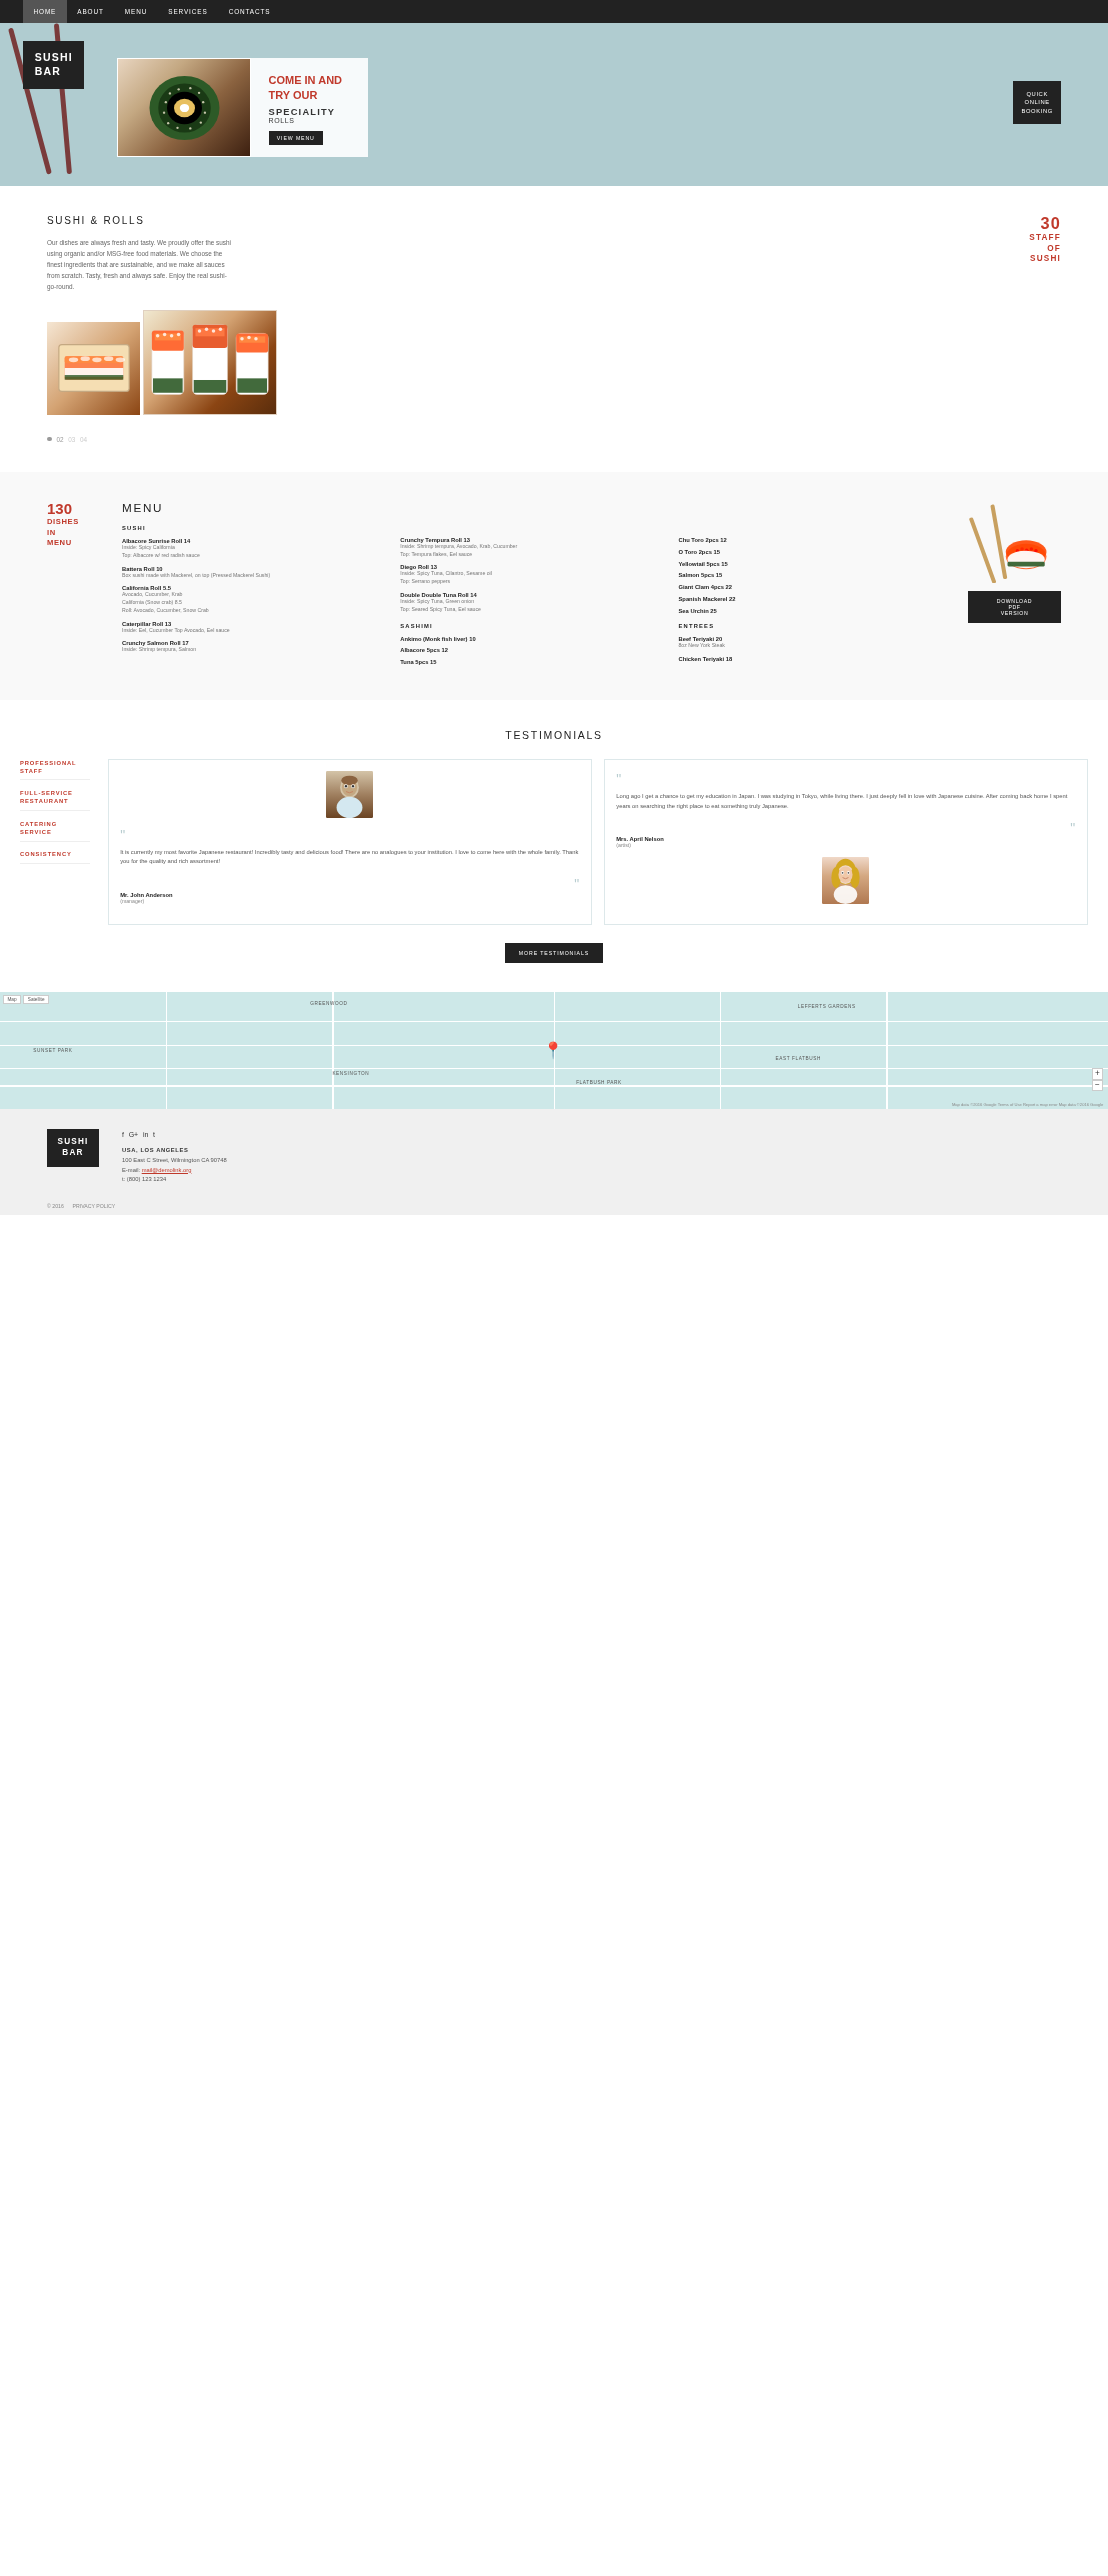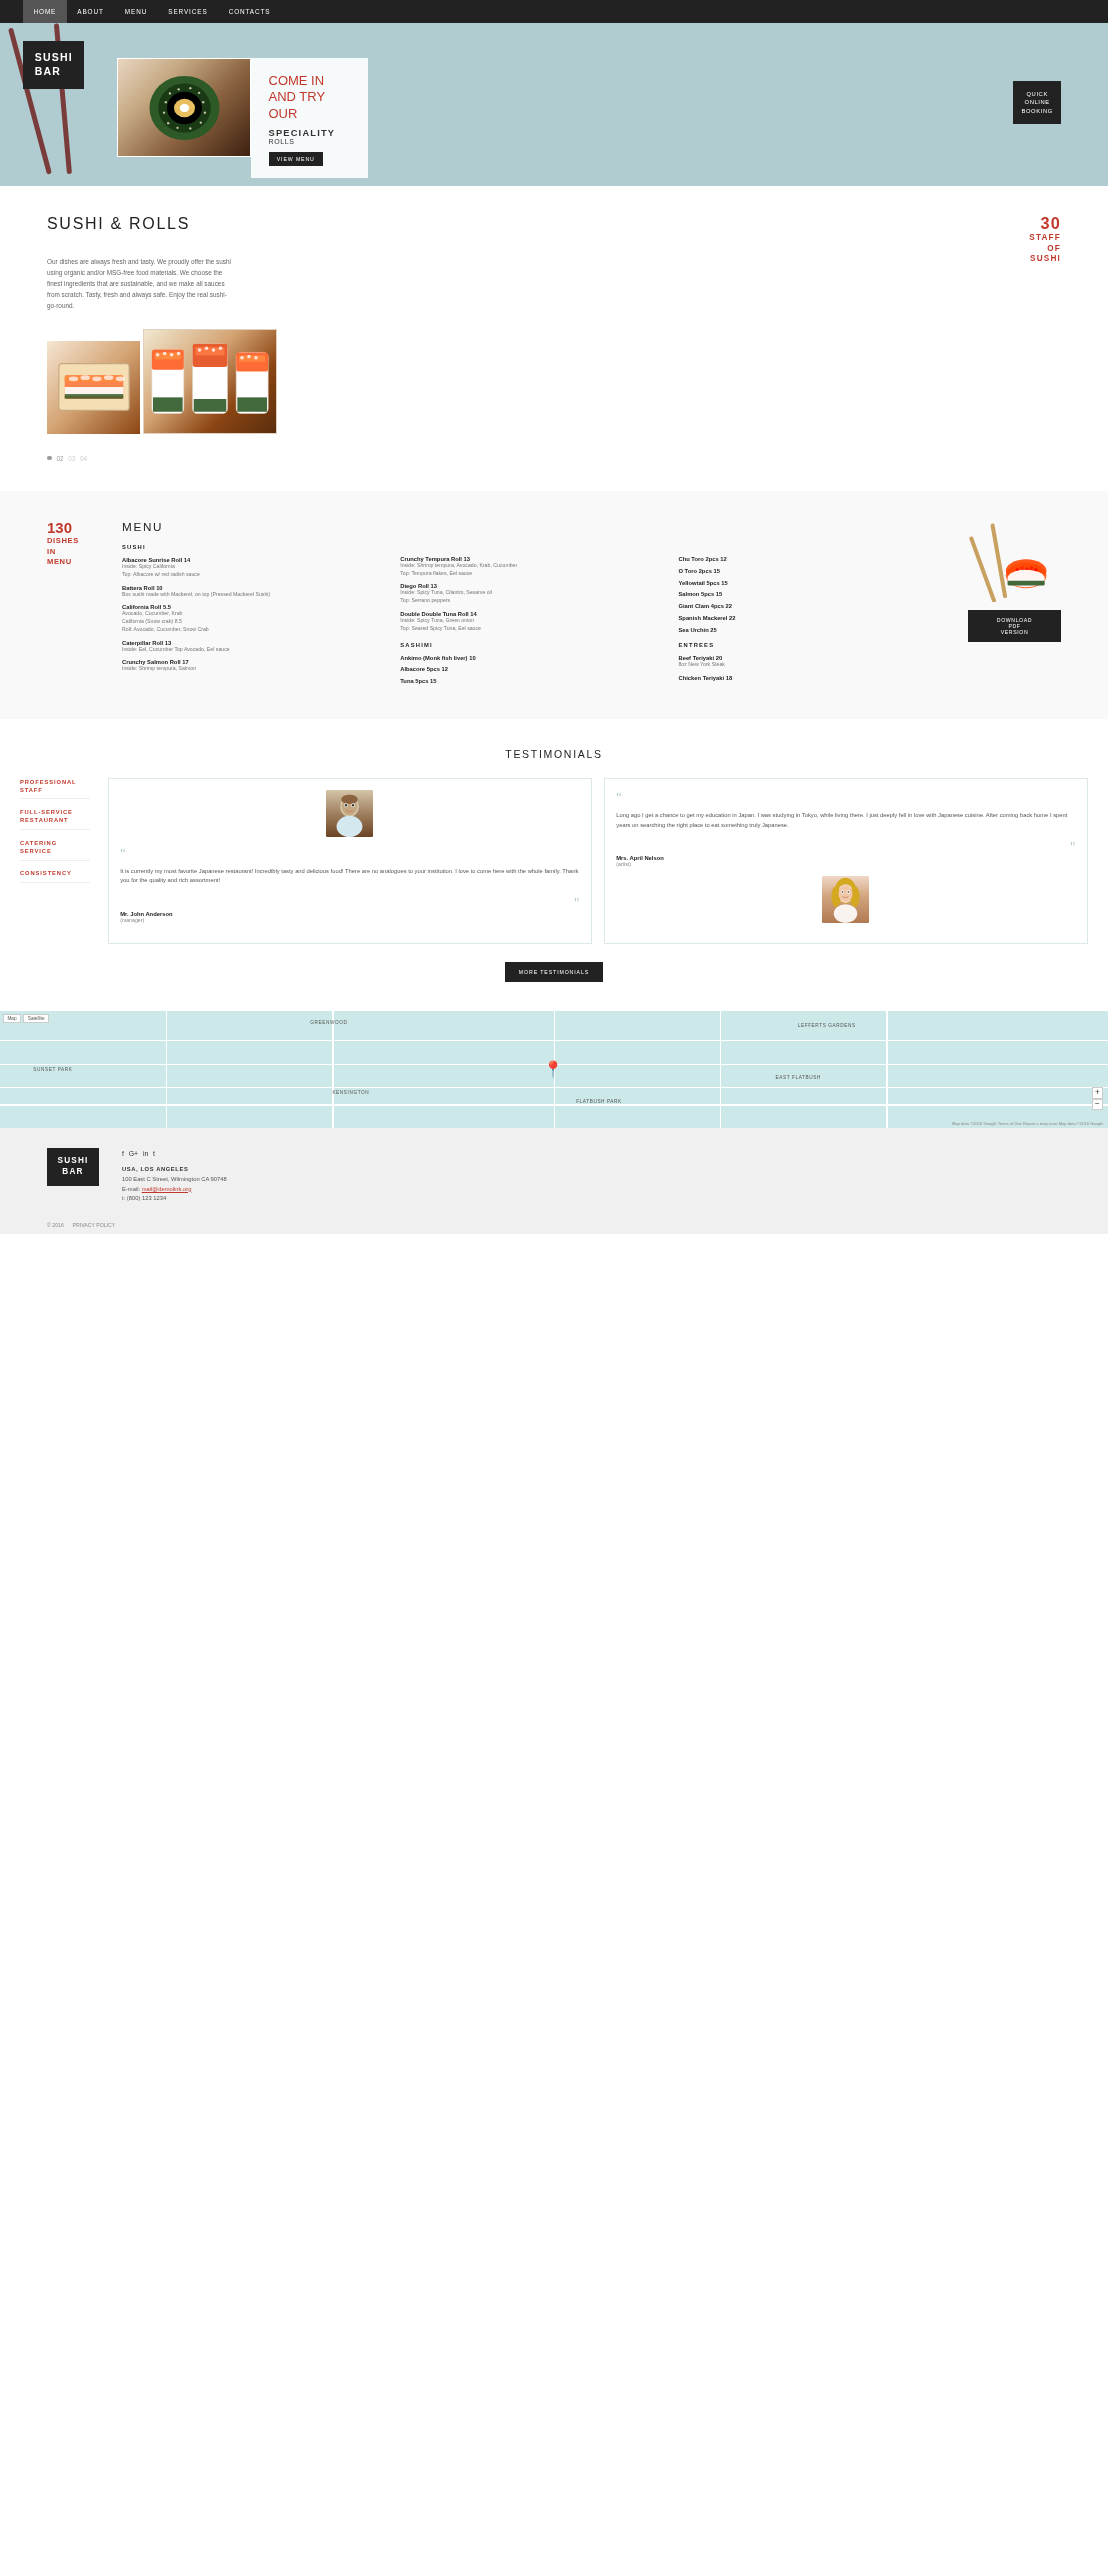--- a/index.html
+++ b/index.html
@@ -96,22 +96,22 @@
     .hero-text-box {
       background: rgba(255,255,255,0.9);
       padding: 14.6px 17.5px 11.7px;
       width: 117px;
       display: flex;
       flex-direction: column;
       justify-content: center;
     }
     .hero-tagline {
       color: #c0392b;
-      font-size: 13px;
-      font-weight: normal;
+      font-size: 11px;
+      font-weight: bold;
       line-height: 1.3;
       margin-bottom: 4.7px;
       text-transform: uppercase;
     }
     .hero-subtitle {
       font-size: 7px;
       color: #333;
       text-transform: uppercase;
       letter-spacing: 0.6px;
     }
@@ -156,25 +156,25 @@
       display: flex;
       flex-direction: column;
     }
     .section-header-row {
       display: flex;
       justify-content: space-between;
       align-items: flex-start;
       margin-bottom: 17.5px;
     }
     .section-title {
-      font-size: 16px;
+      font-size: 10px;
       letter-spacing: 1.7px;
       text-transform: uppercase;
       color: #222;
-      margin-bottom: 24px;
+      margin-bottom: 12px;
     }
     .section-desc {
       font-size: 6.4px;
       color: #666;
       line-height: 1.7;
       max-width: 186px;
     }
     .section-stat {
       color: #c0392b;
       font-size: 16.3px;

